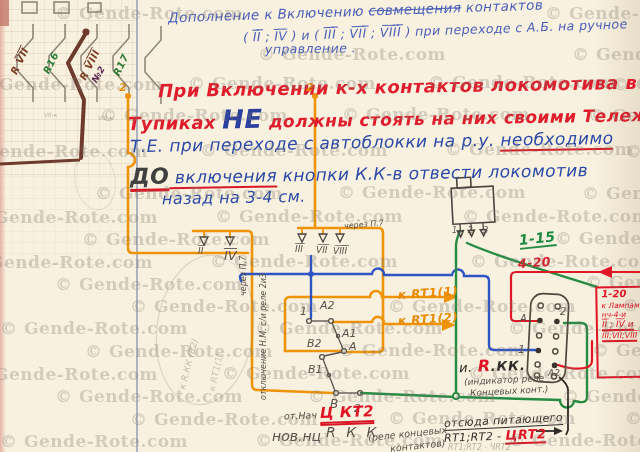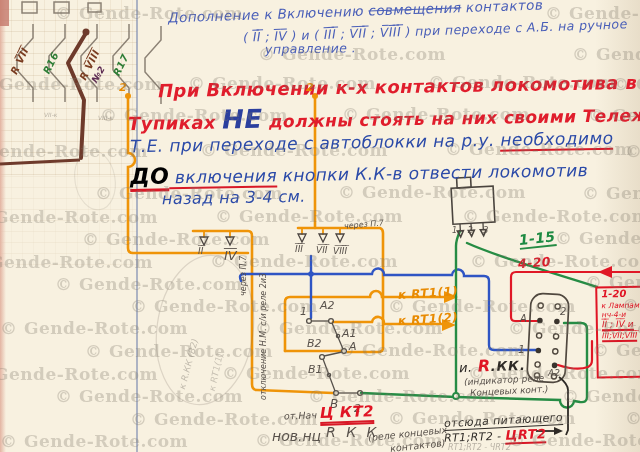--- a/index.html
+++ b/index.html
@@ -163,21 +163,21 @@
     </g>
   </svg>
 
   <div class="lbl hw" style="left:168px;top:4px;font-size:13.5px;color:#4a5fb8;transform:rotate(-2deg);"><span>Дополнение к Включению </span><span class="scrib">совмещения</span><span> контактов</span></div>
   <div class="lbl hw" style="left:243px;top:24px;font-size:12.5px;color:#4a5fb8;transform:rotate(-2deg);">( I̅I̅ ; I̅V̅ ) и ( I̅I̅I̅ ; V̅I̅I̅ ; V̅I̅I̅I̅ )  при переходе с А.Б. на ручное</div>
   <div class="lbl hw" style="left:265px;top:42px;font-size:12.5px;color:#4a5fb8;transform:rotate(-1deg);">управление .</div>
 
   <div class="lbl hw" style="left:158px;top:78px;font-size:18px;font-weight:bold;color:#e01d2c;transform:rotate(-1deg);">При Включении к-х контактов локомотива в</div>
   <div class="lbl hw" style="left:128px;top:103px;font-size:17px;font-weight:bold;color:#e01d2c;transform:rotate(-1deg);"><span style="font-size:18px;">Тупиках</span> <span style="color:#2b3f9e;font-size:26px;">НЕ</span> <span>должны стоять на них своими Тележками.</span></div>
   <div class="lbl hw" style="left:130px;top:134px;font-size:17px;color:#2b4aa8;transform:rotate(-1deg);"><span>Т.Е. при переходе с автоблокки на р.у. </span><span class="ul-red">необходимо</span></div>
-  <div class="lbl hw" style="left:130px;top:161px;font-size:17px;color:#2b4aa8;transform:rotate(-1deg);"><span class="ul-red3" style="color:#000000;font-weight:bold;font-size:22px;">ДО</span><span class="ul-red"> включения</span><span> кнопки К.К-в отвести локомотив</span></div>
+  <div class="lbl hw" style="left:130px;top:161px;font-size:17px;color:#2b4aa8;transform:rotate(-1deg);"><span class="ul-red3" style="color:#404040;font-weight:bold;font-size:22px;">ДО</span><span class="ul-red"> включения</span><span> кнопки К.К-в отвести локомотив</span></div>
   <div class="lbl hw" style="left:162px;top:190px;font-size:16px;color:#2b4aa8;transform:rotate(-1deg);">назад на 3-4 см.</div>
 
   <div class="lbl hw" style="left:6px;top:56px;font-size:10px;font-weight:bold;color:#7a3c20;transform:rotate(-64deg);">R V̅I̅I̅</div>
   <div class="lbl hw" style="left:40px;top:58px;font-size:10px;font-weight:bold;color:#2e7d36;transform:rotate(-64deg);">R16</div>
   <div class="lbl hw" style="left:74px;top:60px;font-size:10px;font-weight:bold;color:#7a3c20;transform:rotate(-64deg);">R V̅I̅I̅I̅</div>
   <div class="lbl hw" style="left:90px;top:70px;font-size:9px;font-weight:bold;color:#5c2a52;transform:rotate(-60deg);">№2</div>
   <div class="lbl hw" style="left:110px;top:60px;font-size:10px;font-weight:bold;color:#2e7d36;transform:rotate(-64deg);">R17</div>
   <div class="lbl hw" style="left:119px;top:82px;font-size:11px;font-weight:bold;color:#e88a00;">2</div>
   <div class="lbl hw" style="left:306px;top:82px;font-size:11px;font-weight:bold;color:#e88a00;">2</div>
   <div class="lbl pencil" style="left:44px;top:112px;font-size:6px;opacity:.4;">VII-к</div>

